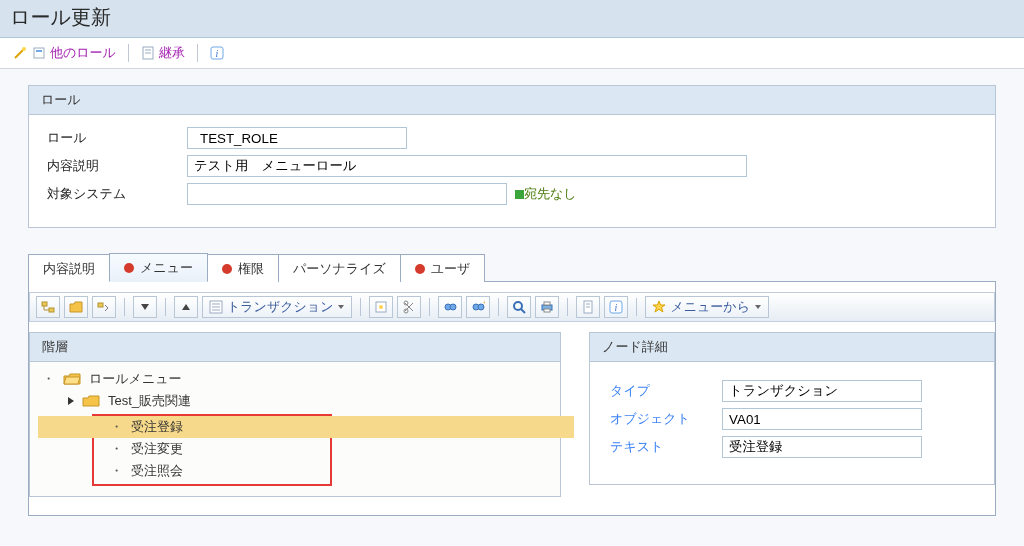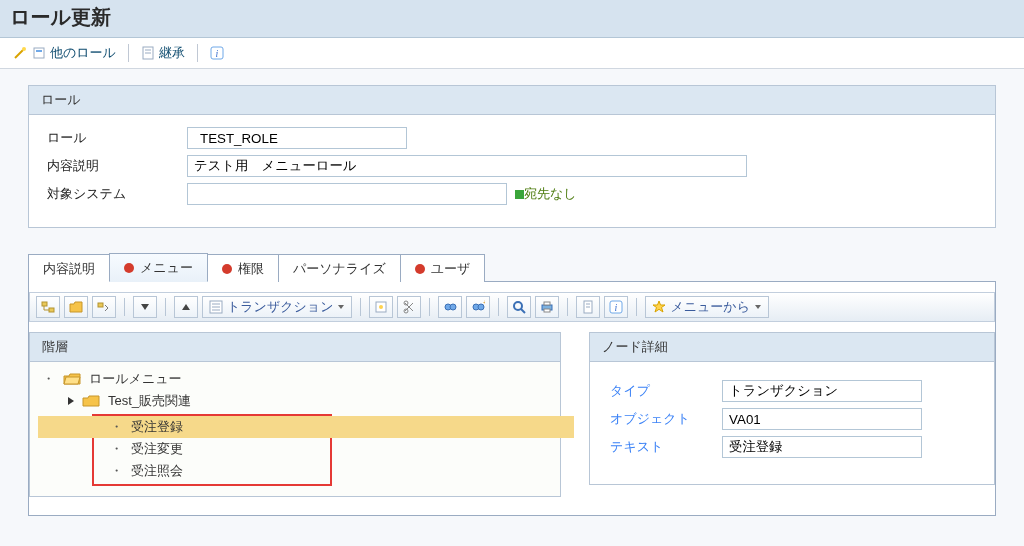--- a/index.html
+++ b/index.html
@@ -11,36 +11,36 @@
       color: #333;
     }
     .header {
       background: #d6e3ef;
       border-bottom: 1px solid #b3c6d6;
       padding: 4px 10px 6px;
     }
     .header h1 {
       margin: 0;
       font-size: 20px;
-      font-weight: bold;
+      font-weight: normal;
       color: #2a2a2a;
     }
     .toolbar-top {
       background: #fff;
       border-bottom: 1px solid #d0d7e0;
       padding: 6px 12px;
       display: flex;
       align-items: center;
       gap: 12px;
     }
     .tb-item {
       display: inline-flex;
       align-items: center;
       gap: 4px;
-      color: #0c4a6e;
+      color: #a21caf;
       cursor: pointer;
     }
     .tb-item .ic { display:inline-flex; }
     .sep { width:1px; height:18px; background:#c0c8d4; }
 
     .main { padding: 16px 28px 28px; }
     .groupbox {
       border: 1px solid #b8c6d6;
       background: #eef3f8;
       margin-bottom: 24px;

